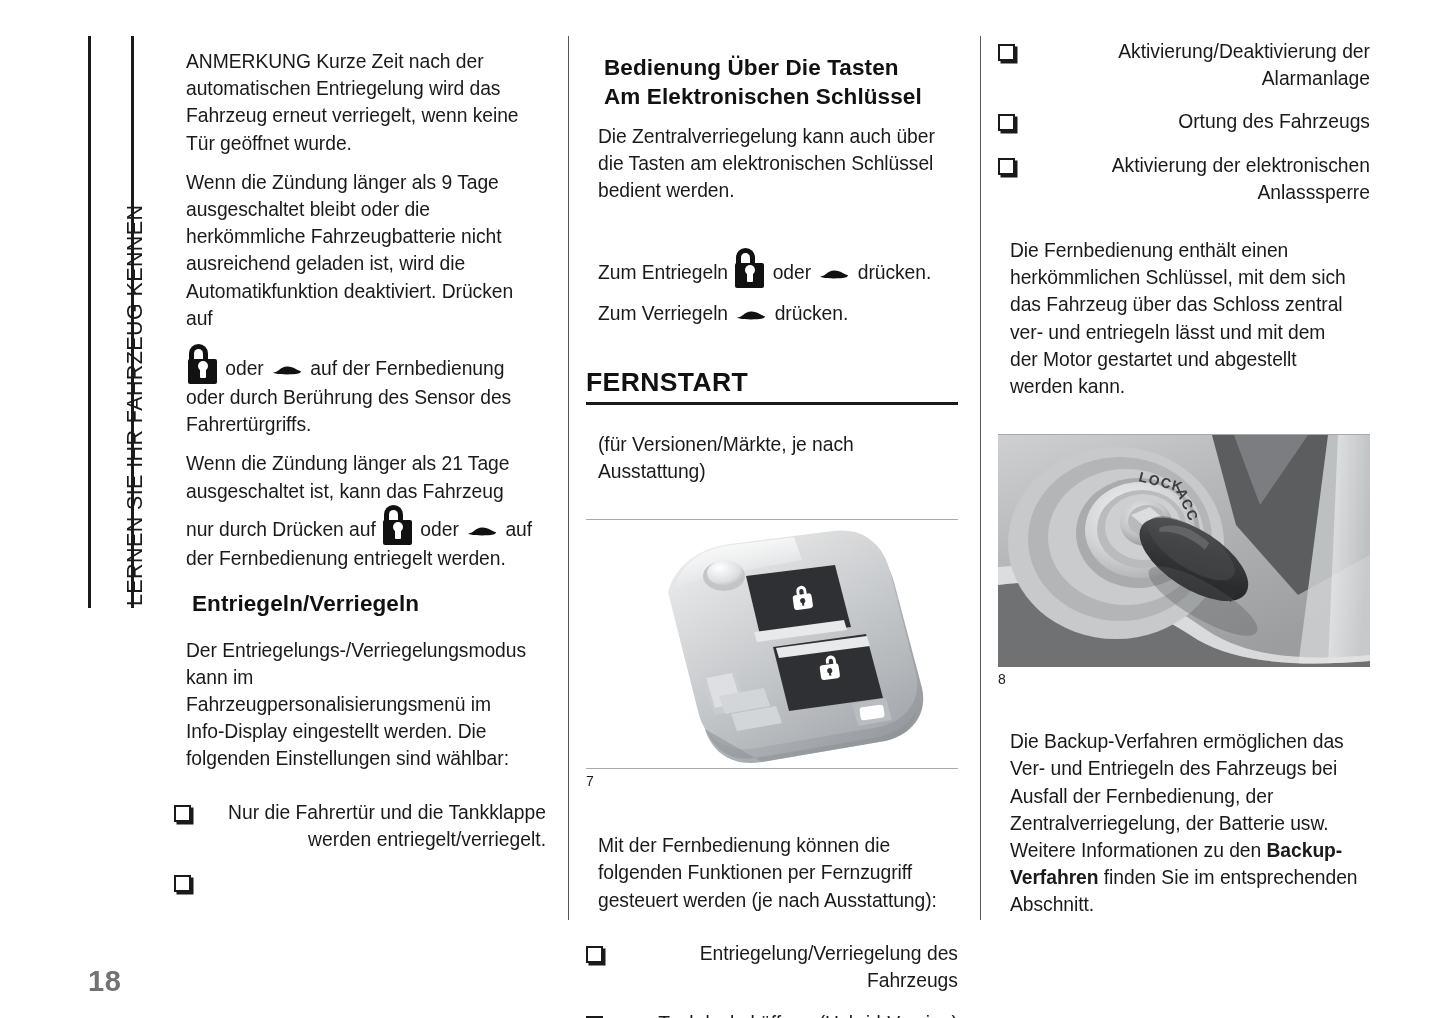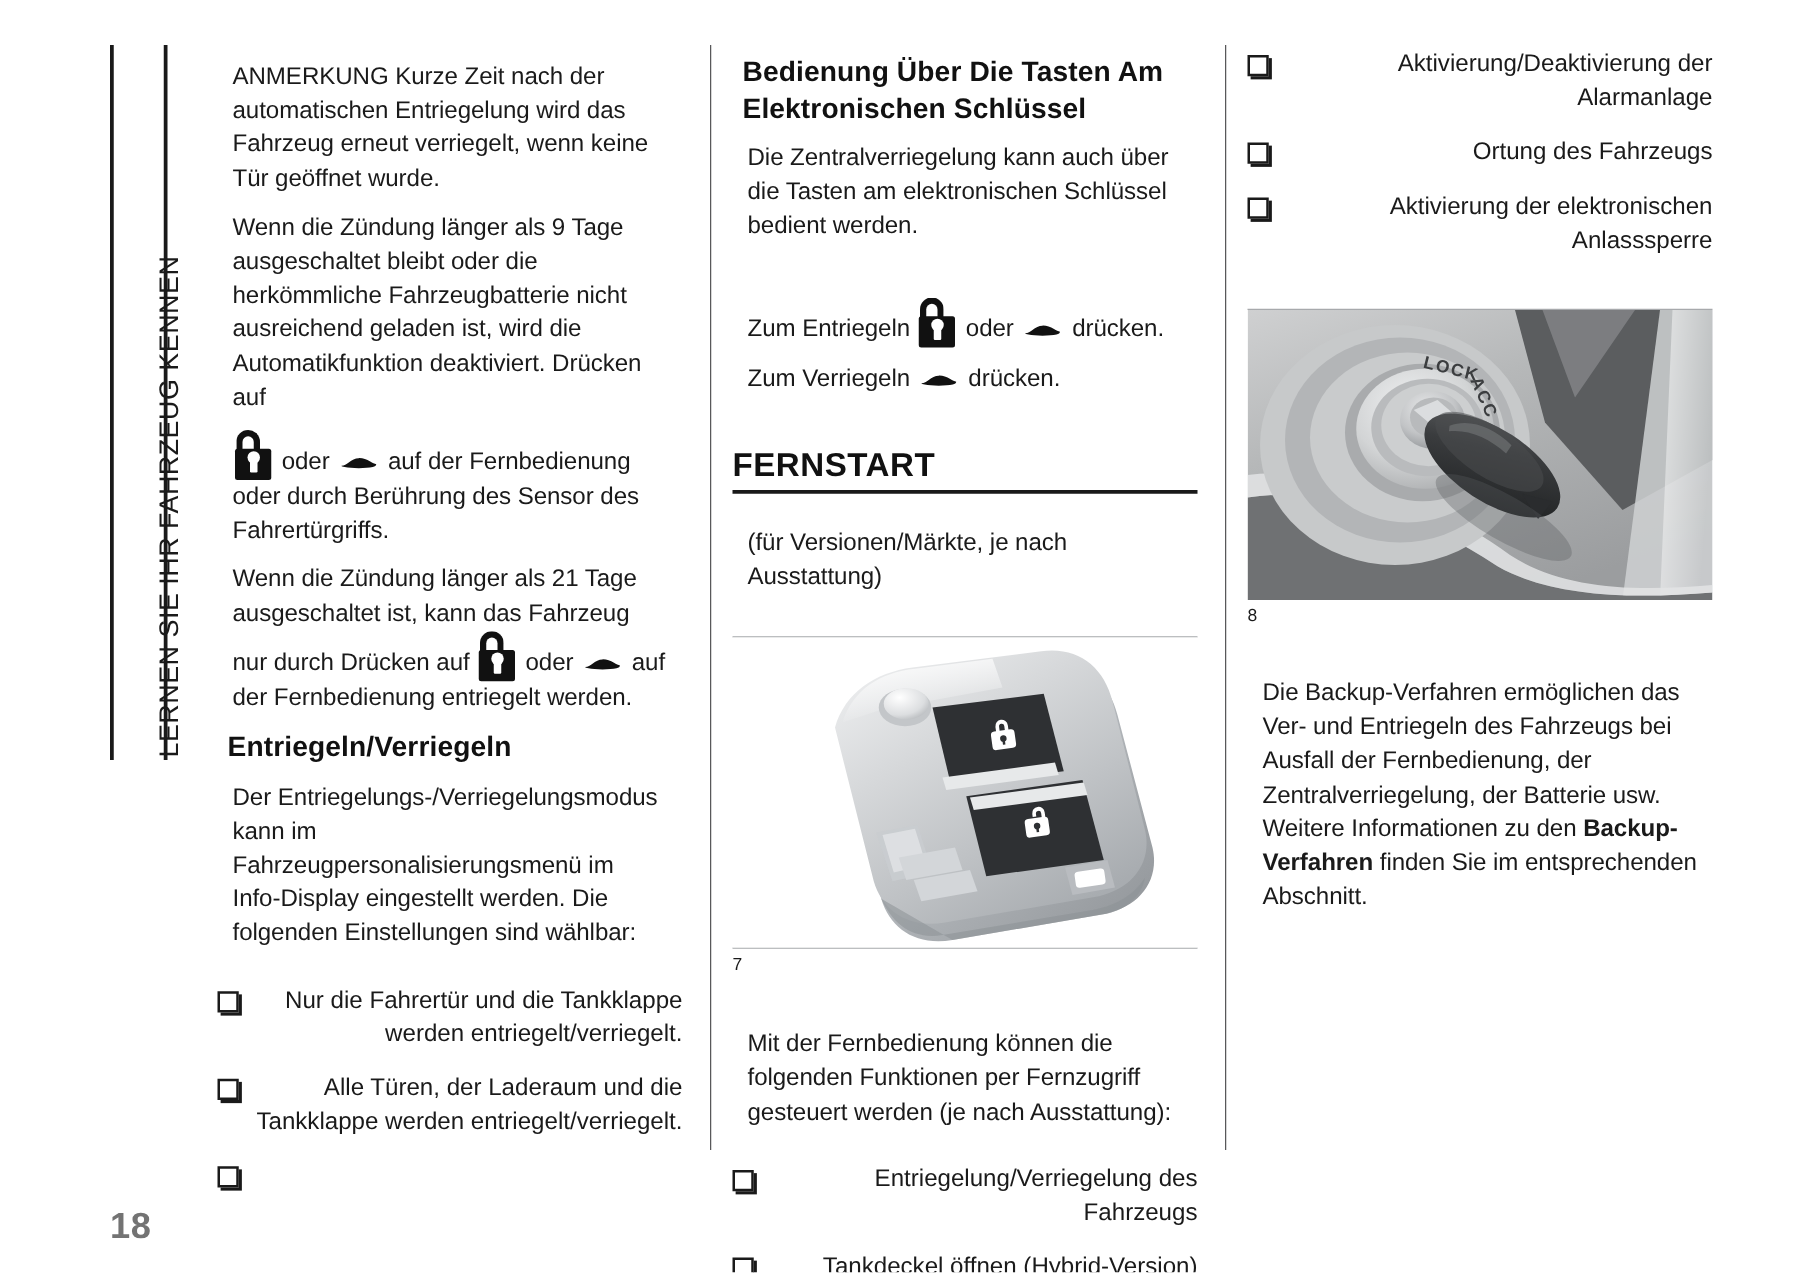--- a/index.html
+++ b/index.html
@@ -74,21 +74,21 @@
     color: #1a1a1a;
     letter-spacing: -0.05px;
   }
   .gap-lg { height: 19px; }
   .gap-md { height: 14px; }
 
   h2.sub-head {
     font-size: 22.5px;
     line-height: 28.5px;
     font-weight: bold;
-    margin: 8px;
+    margin: 18px;
     color: #111;
     letter-spacing: 0.1px;
   }
   .inline-bold { font-weight: bold; }
 
   h1.section-head {
     font-size: 26.5px;
     line-height: 30px;
     font-weight: bold;
     margin: 0;
@@ -279,24 +279,20 @@
 
     <div class="gap-md"></div>
 
     <ul class="sq-list">
       <li>
         <span class="sq-bullet"></span>
         <span>Nur die Fahrertür und die Tankklappe werden entriegelt/verriegelt.</span>
       </li>
       <li>
         <span class="sq-bullet"></span>
-        <span>Alle Türen, der Laderaum und die Tankklappe werden entriegelt/verriegelt.</span>
-      </li>
-      <li>
-        <span class="sq-bullet"></span>
       </li>
     </ul>
 
   </div>
 
   <div class="col col-2">
 
     <h2 class="sub-head" style="margin-bottom:4px;">Bedienung Über Die Tasten Am Elektronischen Schlüssel</h2>
 
     <p>Die Zentralverriegelung kann auch über die Tasten am elektronischen Schlüssel bedient werden.</p>
@@ -446,20 +442,21 @@
         <span>Ortung des Fahrzeugs</span>
       </li>
       <li>
         <span class="sq-bullet"></span>
         <span>Aktivierung der elektronischen Anlasssperre</span>
       </li>
     </ul>
 
     <div class="gap-lg"></div>
 
+    <p>Die Fernbedienung enthält einen herkömmlichen Schlüssel, mit dem sich das Fahrzeug über das Schloss zentral ver- und entriegeln lässt und mit dem der Motor gestartet und abgestellt werden kann.</p>
 
     <div style="height:22px;"></div>
 
     <div class="figure">
       <div class="rule-thin"></div>
       <div class="figure-frame ignition-wrap" style="border-top:none;">
         <svg viewBox="0 0 372 232" width="372" height="232" aria-hidden="true">
           <defs>
             <linearGradient id="panelBgG" x1="0" y1="0" x2="0.6" y2="1">
               <stop offset="0%" stop-color="#cfd0d1"></stop>

